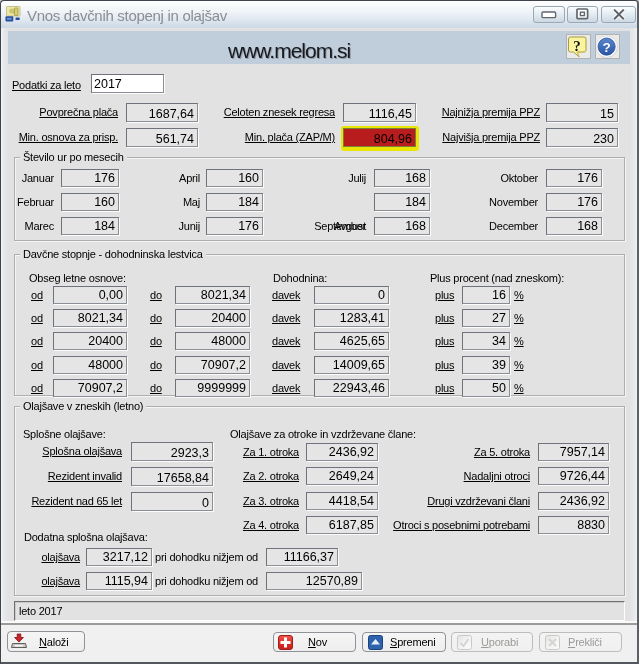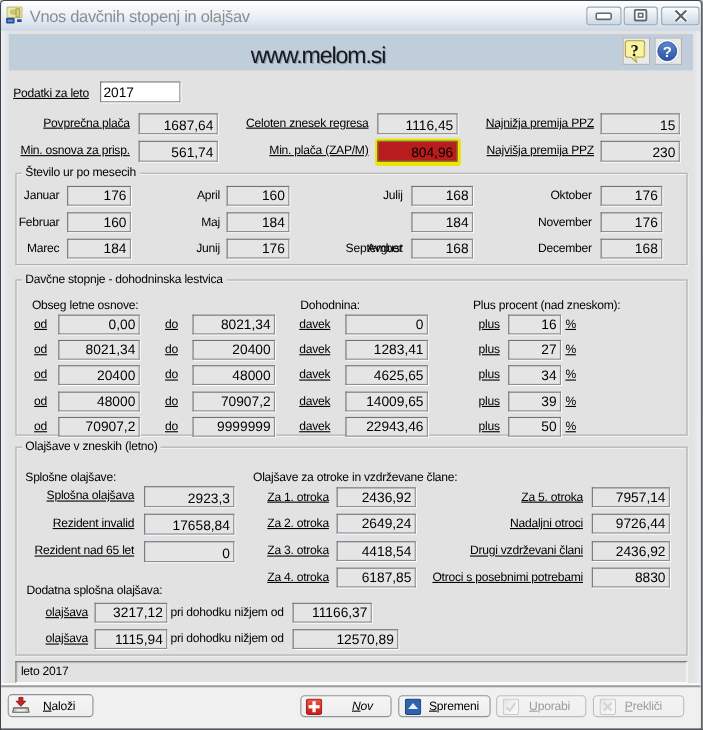--- a/index.html
+++ b/index.html
@@ -233,21 +233,21 @@
           <linearGradient id="rg" x1="0" y1="0" x2="0" y2="1">
       <stop offset="0" stop-color="#ef5a4d"></stop>
             <stop offset="0.5" stop-color="#df3028"></stop>
             <stop offset="1" stop-color="#c81e1a"></stop>
     </linearGradient>
         </defs>
     <rect x="0.5" y="0.5" width="14" height="14" rx="2.5" fill="url(#rg)" stroke="#9d1d1d"></rect>
     <rect x="6" y="2.5" width="3" height="10" fill="#fff"></rect>
     <rect x="2.5" y="6" width="10" height="3" fill="#fff"></rect>
   </svg>
-  <div class="btxt" style="left:320px;top:636px;font-style:italic;"><span class="und">N</span>ov</div>
+  <div class="btxt" style="left:308px;top:636px;"><span class="und">N</span>ov</div>
 
   <div class="btn" style="left:362px;top:632px;width:84px;height:20px;"></div>
   <svg class="abs" style="left:368px;top:635px" width="15" height="15" viewBox="0 0 15 15">
     <rect x="0.5" y="0.5" width="14" height="14" rx="2" fill="#2d62ae" stroke="#1d4277"></rect>
     <path d="M7.5 4 L12 9.5 H3 Z" fill="#e8eef6"></path>
   </svg>
   <div class="btxt" style="left:390px;top:636px;"><span class="und">S</span>premeni</div>
 
   <div class="btn dis" style="left:451px;top:632px;width:82px;height:20px;"></div>
   <svg class="abs" style="left:457px;top:635px" width="15" height="15" viewBox="0 0 15 15">

